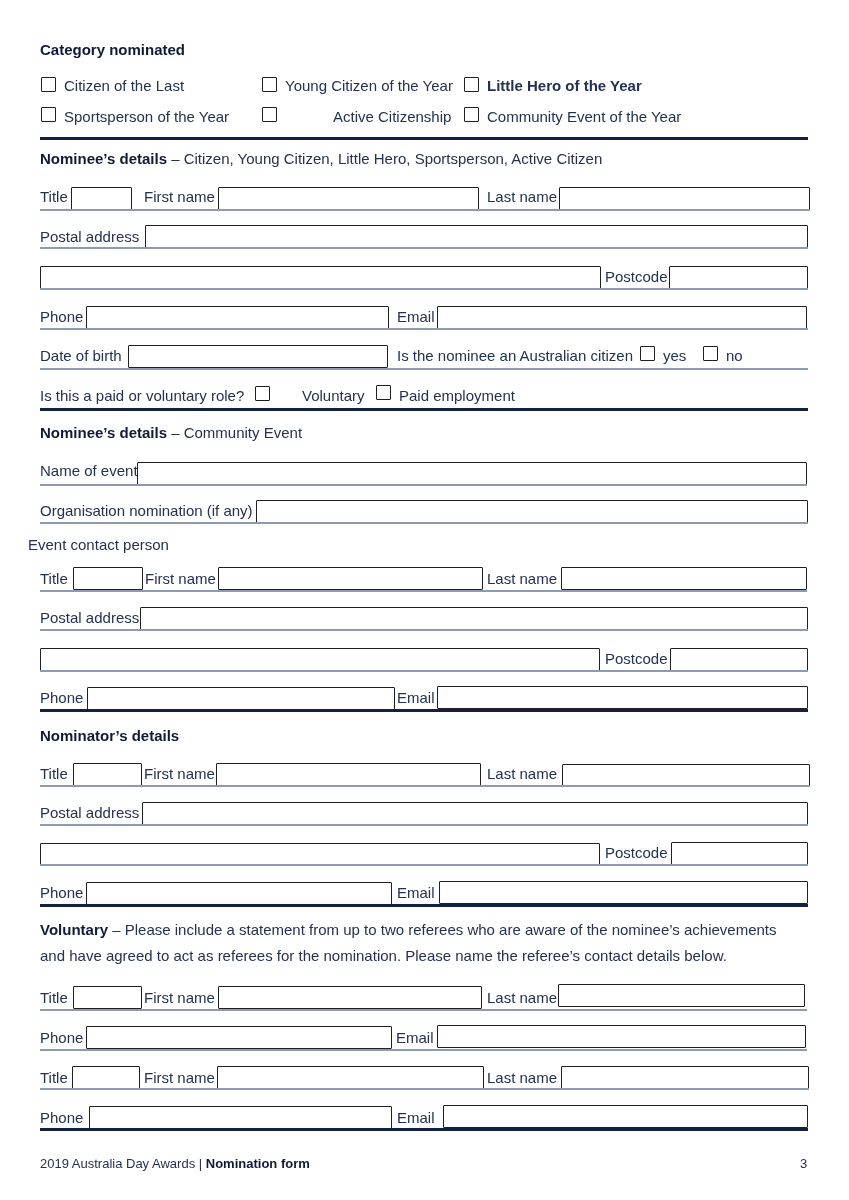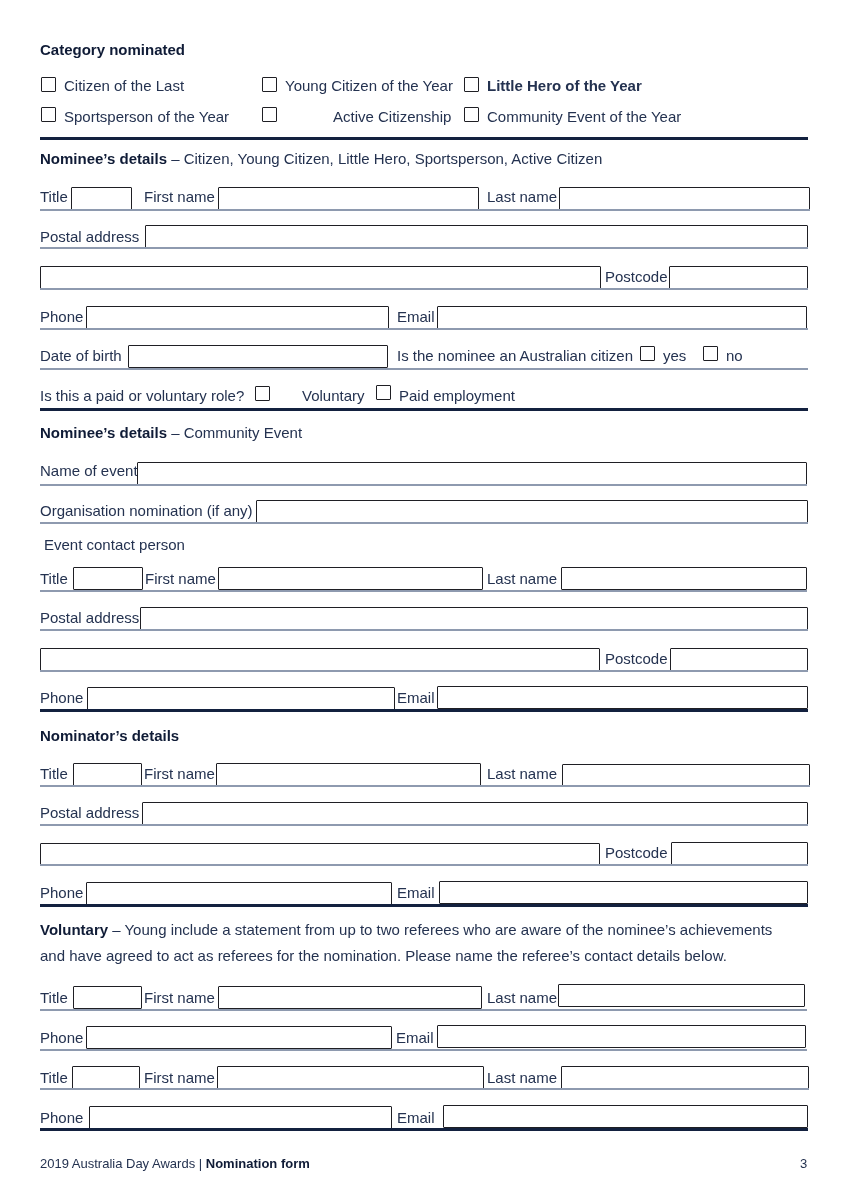--- a/index.html
+++ b/index.html
@@ -87,21 +87,21 @@
 <div class="txt" style="left:40px;top:424px;text-align:center;"><span class="bold">Nominee’s details</span><span> – Community Event</span></div>
 
 <div class="txt" style="left:40px;top:462px;">Name of event</div>
 <div class="box" style="left:137px;top:462px;width:670px;"></div>
 <div class="uline" style="left:40px;top:484px;width:767px;"></div>
 
 <div class="txt" style="left:40px;top:502px;">Organisation nomination (if any)</div>
 <div class="box" style="left:256px;top:500px;width:552px;"></div>
 <div class="uline" style="left:40px;top:522px;width:768px;"></div>
 
-<div class="txt" style="left:44px;top:536px;">Event contact person</div>
+<div class="txt" style="left:28px;top:536px;">Event contact person</div>
 
 <div class="txt" style="left:40px;top:570px;">Title</div>
 <div class="box" style="left:73px;top:567px;width:70px;"></div>
 <div class="txt" style="left:145px;top:570px;">First name</div>
 <div class="box" style="left:218px;top:567px;width:265px;"></div>
 <div class="txt" style="left:487px;top:570px;">Last name</div>
 <div class="box" style="left:561px;top:567px;width:246px;"></div>
 <div class="uline" style="left:40px;top:590px;width:767px;"></div>
 
 <div class="txt" style="left:40px;top:609px;">Postal address</div>
@@ -137,21 +137,21 @@
 <div class="txt" style="left:605px;top:844px;">Postcode</div>
 <div class="box" style="left:671px;top:842px;width:137px;"></div>
 <div class="uline" style="left:40px;top:864px;width:768px;"></div>
 
 <div class="txt" style="left:40px;top:884px;">Phone</div>
 <div class="box" style="left:86px;top:882px;width:306px;"></div>
 <div class="txt" style="left:397px;top:884px;">Email</div>
 <div class="box" style="left:439px;top:881px;width:369px;"></div>
 <div class="rule" style="top:904px;"></div>
 
-<div class="txt" style="left:40px;top:921px;"><span class="bold">Voluntary</span><span> – Young include a statement from up to two referees who are aware of the nominee’s achievements</span></div>
+<div class="txt" style="left:40px;top:921px;"><span class="bold">Voluntary</span><span> – Please include a statement from up to two referees who are aware of the nominee’s achievements</span></div>
 <div class="txt" style="left:40px;top:947px;">and have agreed to act as referees for the nomination. Please name the referee’s contact details below.</div>
 
 <div class="txt" style="left:40px;top:989px;">Title</div>
 <div class="box" style="left:73px;top:986px;width:69px;"></div>
 <div class="txt" style="left:144px;top:989px;">First name</div>
 <div class="box" style="left:218px;top:986px;width:264px;"></div>
 <div class="txt" style="left:487px;top:989px;">Last name</div>
 <div class="box" style="left:558px;top:984px;width:247px;"></div>
 <div class="uline" style="left:40px;top:1009px;width:767px;"></div>
 

